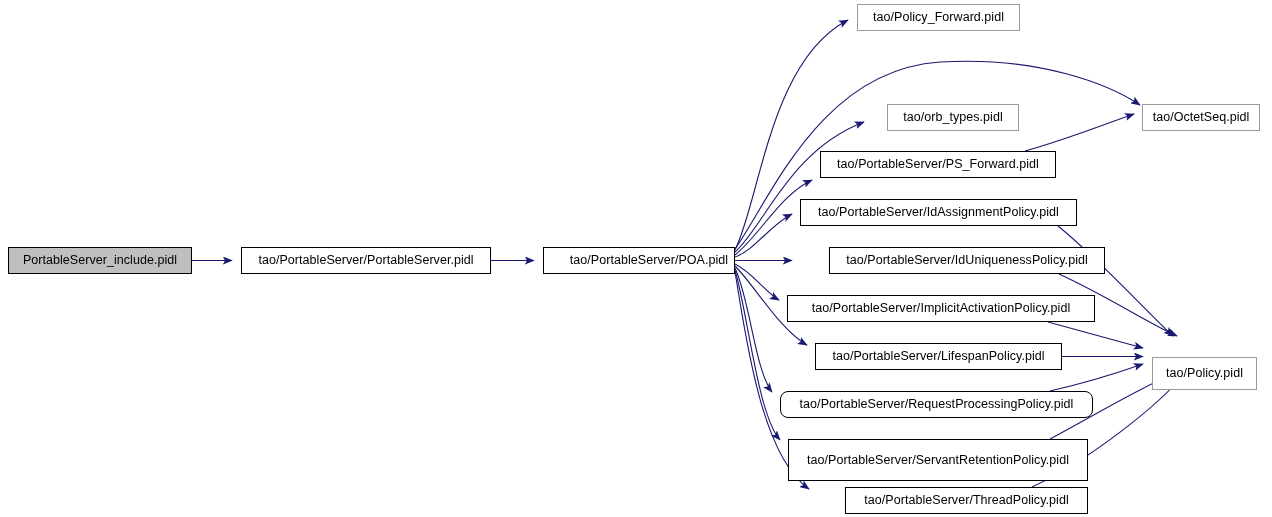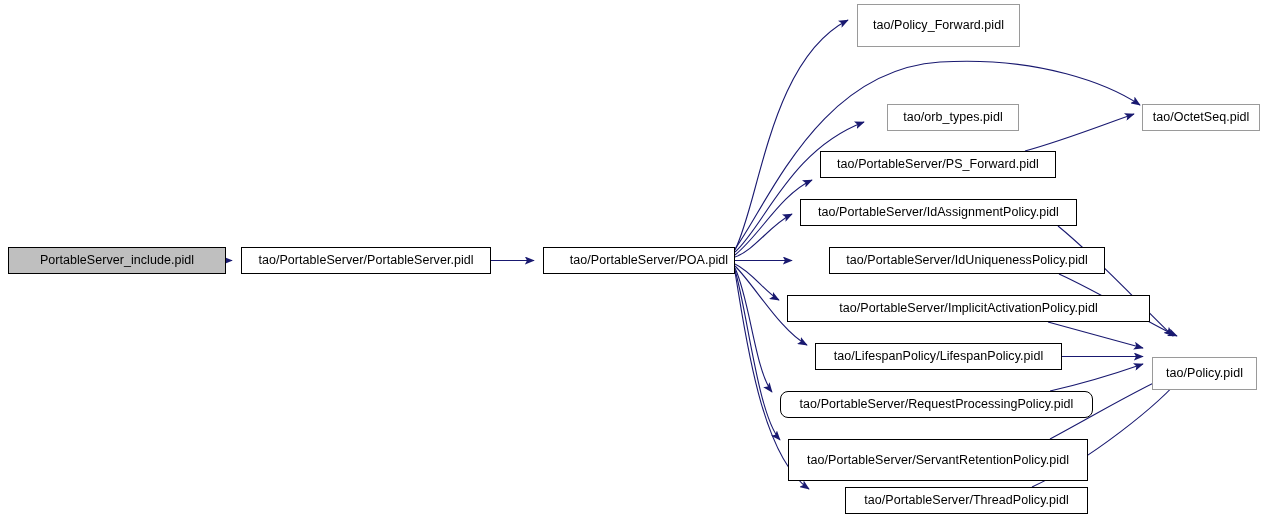--- a/index.html
+++ b/index.html
@@ -78,52 +78,52 @@
         <path d="M 1059,274 C 1105,295 1152,325 1177,336" fill="none" stroke="#191970" stroke-width="1.1" marker-end="url(#arrowhead)"></path>
         <path d="M 1048,322 C 1085,332 1120,342 1143,348" fill="none" stroke="#191970" stroke-width="1.1" marker-end="url(#arrowhead)"></path>
         <path d="M 1062,356.5 L 1143,356.5" fill="none" stroke="#191970" stroke-width="1.1" marker-end="url(#arrowhead)"></path>
         <path d="M 1050,391 C 1090,382 1120,372 1143,364" fill="none" stroke="#191970" stroke-width="1.1" marker-end="url(#arrowhead)"></path>
         <path d="M 1050,439 C 1095,415 1150,382 1178,372" fill="none" stroke="#191970" stroke-width="1.1" marker-end="url(#arrowhead)"></path>
         <path d="M 1032,487 C 1090,460 1160,404 1184,374" fill="none" stroke="#191970" stroke-width="1.1" marker-end="url(#arrowhead)"></path>
       </g>
   </svg>
 
   <div id="nodes">
-      <div class="node root" style="left: 8px; top: 247px; width: 218px; height: 27px;">
+      <div class="node root" style="left: 8px; top: 247px; width: 184px; height: 27px;">
         <span class="node-label">PortableServer_include.pidl</span>
       </div>
       <div class="node" style="left: 241px; top: 247px; width: 250px; height: 27px;">
         <span class="node-label">tao/PortableServer/PortableServer.pidl</span>
       </div>
       <div class="node" style="left: 543px; top: 247px; width: 192px; height: 27px; padding-left: 20px;">
         <span class="node-label">tao/PortableServer/POA.pidl</span>
       </div>
-      <div class="node leaf" style="left: 857px; top: 4px; width: 163px; height: 43px;">
+      <div class="node leaf" style="left: 857px; top: 4px; width: 163px; height: 27px;">
         <span class="node-label">tao/Policy_Forward.pidl</span>
       </div>
       <div class="node leaf" style="left: 1142px; top: 104px; width: 118px; height: 27px;">
         <span class="node-label">tao/OctetSeq.pidl</span>
       </div>
       <div class="node leaf" style="left: 873px; top: 104px; width: 132px; height: 27px; margin-left: 14px;">
         <span class="node-label">tao/orb_types.pidl</span>
       </div>
       <div class="node" style="left: 820px; top: 151px; width: 236px; height: 27px;">
         <span class="node-label">tao/PortableServer/PS_Forward.pidl</span>
       </div>
       <div class="node" style="left: 800px; top: 199px; width: 277px; height: 27px;">
         <span class="node-label">tao/PortableServer/IdAssignmentPolicy.pidl</span>
       </div>
       <div class="node" style="left: 801px; top: 247px; width: 276px; height: 27px; margin-left: 28px;">
         <span class="node-label">tao/PortableServer/IdUniquenessPolicy.pidl</span>
       </div>
-      <div class="node" style="left: 787px; top: 295px; width: 363px; height: 27px;">
+      <div class="node" style="left: 787px; top: 295px; width: 308px; height: 27px;">
         <span class="node-label">tao/PortableServer/ImplicitActivationPolicy.pidl</span>
       </div>
       <div class="node" style="left: 815px; top: 343px; width: 247px; height: 27px;">
-        <span class="node-label">tao/LifespanPolicy/LifespanPolicy.pidl</span>
+        <span class="node-label">tao/PortableServer/LifespanPolicy.pidl</span>
       </div>
       <div class="node leaf" style="left: 1152px; top: 357px; width: 105px; height: 33px;">
         <span class="node-label">tao/Policy.pidl</span>
       </div>
       <div class="node" style="left: 780px; top: 391px; width: 313px; height: 27px; border-radius: 8px;">
         <span class="node-label">tao/PortableServer/RequestProcessingPolicy.pidl</span>
       </div>
       <div class="node" style="left: 788px; top: 439px; width: 300px; height: 42px;">
         <span class="node-label">tao/PortableServer/ServantRetentionPolicy.pidl</span>
       </div>

